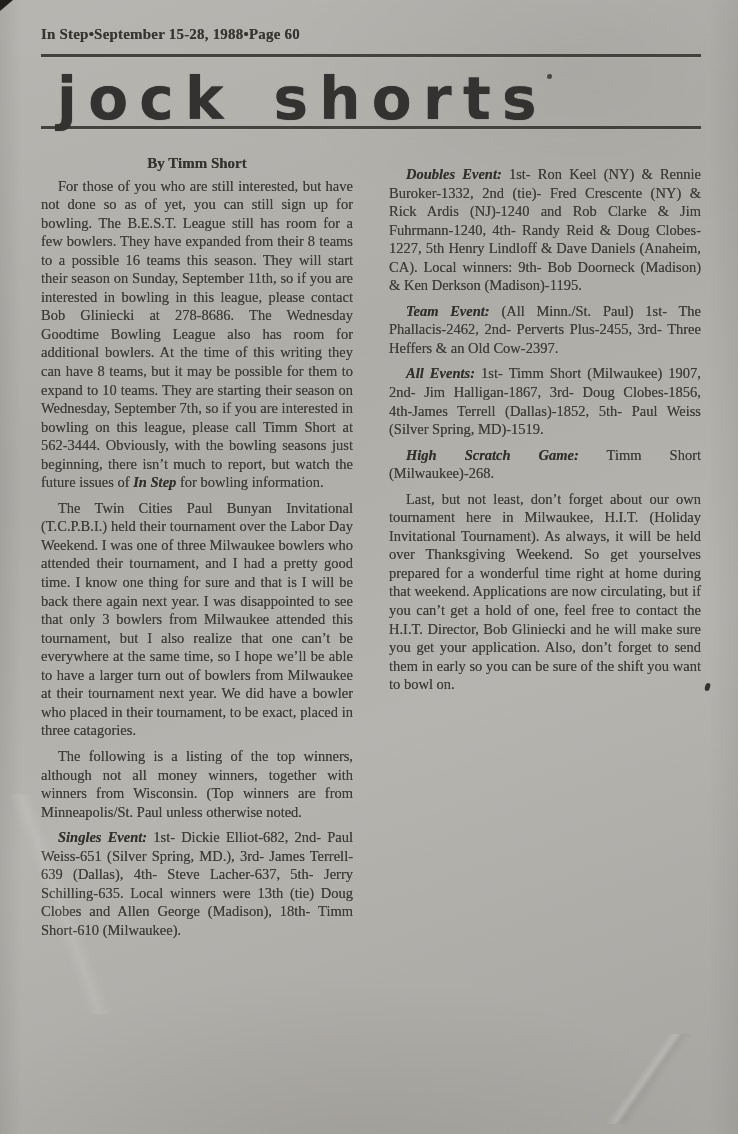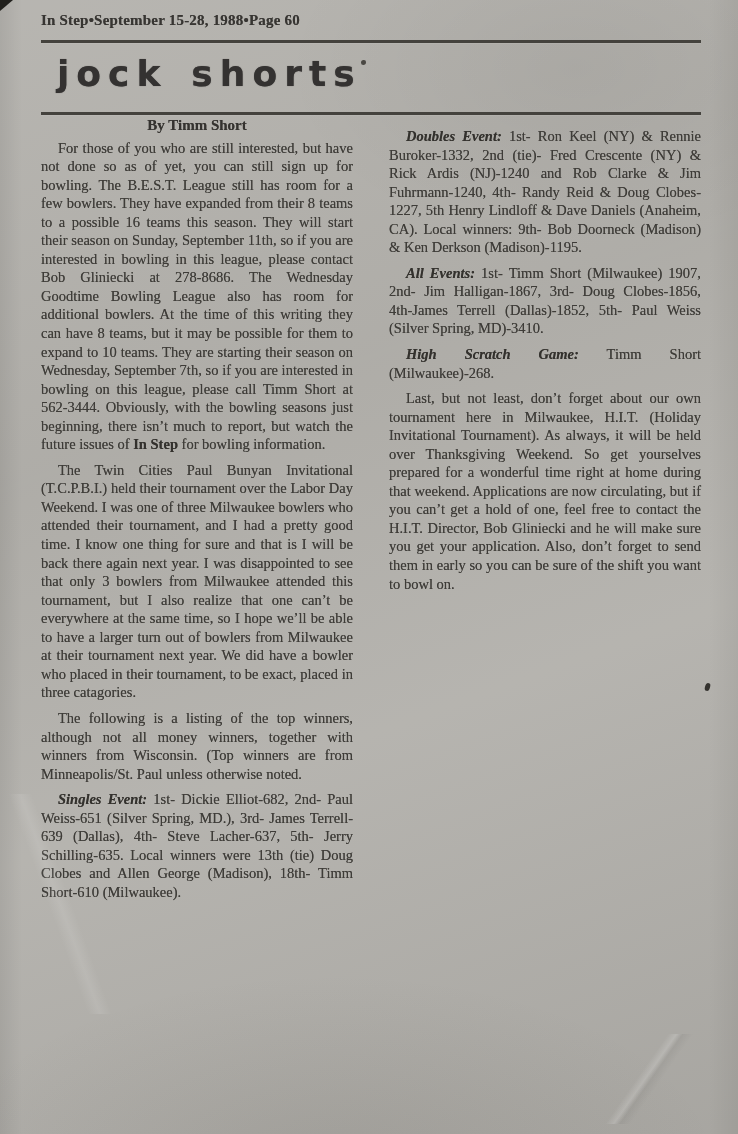--- a/index.html
+++ b/index.html
@@ -16,75 +16,75 @@
       radial-gradient(ellipse 420px 260px at 78% 6%, rgba(0,0,0,0.05), rgba(0,0,0,0) 70%),
       radial-gradient(ellipse 600px 300px at 45% 103%, rgba(58,54,46,0.10), rgba(0,0,0,0) 65%);
     font-family: "Liberation Serif", serif;
     color: #3e3c38;
   }
   .scan-corner {
     position: absolute; top: 0; left: 0; width: 0; height: 0;
     border-top: 11px solid #21201d;
     border-right: 13px solid transparent;
   }
-  .content { position: absolute; left: 41px; top: 12px; width: 660px; }
+  .content { position: absolute; left: 41px; top: 26px; width: 660px; }
   .masthead-line {
     font-weight: bold;
     font-size: 15px;
     letter-spacing: 0.2px;
     color: #373532;
     text-shadow: 0 0 0.6px rgba(55,53,50,0.65);
   }
   .rule {
     height: 3px;
     background: #44423d;
     margin-top: 11px;
     box-shadow: 0 0.5px 0 rgba(255,255,255,0.15);
   }
   .headline-wrap { margin: 12px 0 0 16px; height: 52px; }
   .headline {
     position: relative;
     display: inline-block;
     margin: 0;
     font-family: "DejaVu Sans", sans-serif;
     font-weight: 800;
-    font-size: 36px;
+    font-size: 58px;
     line-height: 1.05;
     letter-spacing: 0.195em;
     word-spacing: 0.12em;
     color: #343231;
     text-shadow: 0 0 0.8px rgba(52,50,49,0.8);
   }
   .headline-dot {
     position: absolute;
     top: 5px; right: -4px;
     width: 5px; height: 5px;
     border-radius: 50% 40% 55% 45%;
     background: #4a4843;
   }
   .rule-under-headline { margin-top: 5px; }
-  .columns { display: flex; gap: 36px; margin-top: 1px; }
+  .columns { display: flex; gap: 36px; margin-top: 25px; }
   .col {
     width: 312px;
     font-size: 14.5px;
     line-height: 18.55px;
     text-align: justify;
     text-shadow: 0 0 0.55px rgba(62,60,56,0.75);
   }
   .col p { margin: 0 0 7px 0; text-indent: 17px; }
   .col-right { padding-top: 11px; }
   .byline {
     text-align: center;
     font-weight: bold;
     font-size: 15px;
     color: #353330;
     margin: 0 0 4px 0;
   }
   .lead { font-weight: bold; color: #33312d; font-style: italic; }
-  .inline-bold { font-weight: bold; color: #33312d; }
+  .inline-bold { font-weight: bold; color: #33312d; font-style: italic; }
   .ink-speck {
     position: absolute;
     left: 705px; top: 683px;
     width: 5px; height: 8px;
     background: #35332f;
     border-radius: 60% 40% 55% 45%;
     transform: rotate(14deg);
   }
   .crease-bottom-right {
     position: absolute;
@@ -125,22 +125,23 @@
         <p>The Twin Cities Paul Bunyan Invitational (T.C.P.B.I.) held their tournament over the Labor Day Weekend. I was one of three Milwaukee bowlers who attended their tournament, and I had a pretty good time. I know one thing for sure and that is I will be back there again next year. I was disappointed to see that only 3 bowlers from Milwaukee attended this tournament, but I also realize that one can’t be everywhere at the same time, so I hope we’ll be able to have a larger turn out of bowlers from Milwaukee at their tournament next year. We did have a bowler who placed in their tournament, to be exact, placed in three catagories.</p>
 
         <p>The following is a listing of the top winners, although not all money winners, together with winners from Wisconsin. (Top winners are from Minneapolis/St. Paul unless otherwise noted.</p>
 
         <p><span class="lead">Singles Event:</span><span> 1st- Dickie Elliot-682, 2nd- Paul Weiss-651 (Silver Spring, MD.), 3rd- James Terrell-639 (Dallas), 4th- Steve Lacher-637, 5th- Jerry Schilling-635. Local winners were 13th (tie) Doug Clobes and Allen George (Madison), 18th- Timm Short-610 (Milwaukee).</span></p>
       </div>
 
       <div class="col col-right">
         <p><span class="lead">Doubles Event:</span><span> 1st- Ron Keel (NY) &amp; Rennie Buroker-1332, 2nd (tie)- Fred Crescente (NY) &amp; Rick Ardis (NJ)-1240 and Rob Clarke &amp; Jim Fuhrmann-1240, 4th- Randy Reid &amp; Doug Clobes-1227, 5th Henry Lindloff &amp; Dave Daniels (Anaheim, CA). Local winners: 9th- Bob Doorneck (Madison) &amp; Ken Derkson (Madison)-1195.</span></p>
 
+        <p><span class="lead">Team Event:</span><span> (All Minn./St. Paul) 1st- The Phallacis-2462, 2nd- Perverts Plus-2455, 3rd- Three Heffers &amp; an Old Cow-2397.</span></p>
 
-        <p><span class="lead">All Events:</span><span> 1st- Timm Short (Milwaukee) 1907, 2nd- Jim Halligan-1867, 3rd- Doug Clobes-1856, 4th-James Terrell (Dallas)-1852, 5th- Paul Weiss (Silver Spring, MD)-3410.</span></p>
+        <p><span class="lead">All Events:</span><span> 1st- Timm Short (Milwaukee) 1907, 2nd- Jim Halligan-1867, 3rd- Doug Clobes-1856, 4th-James Terrell (Dallas)-1852, 5th- Paul Weiss (Silver Spring, MD)-1519.</span></p>
 
         <p><span class="lead">High Scratch Game:</span><span> Timm Short (Milwaukee)-268.</span></p>
 
 
 
         <p>Last, but not least, don’t forget about our own tournament here in Milwaukee, H.I.T. (Holiday Invitational Tournament). As always, it will be held over Thanksgiving Weekend. So get yourselves prepared for a wonderful time right at home during that weekend. Applications are now circulating, but if you can’t get a hold of one, feel free to contact the H.I.T. Director, Bob Gliniecki and he will make sure you get your application. Also, don’t forget to send them in early so you can be sure of the shift you want to bowl on.</p>
 
       </div>
     </div>
   </div>

